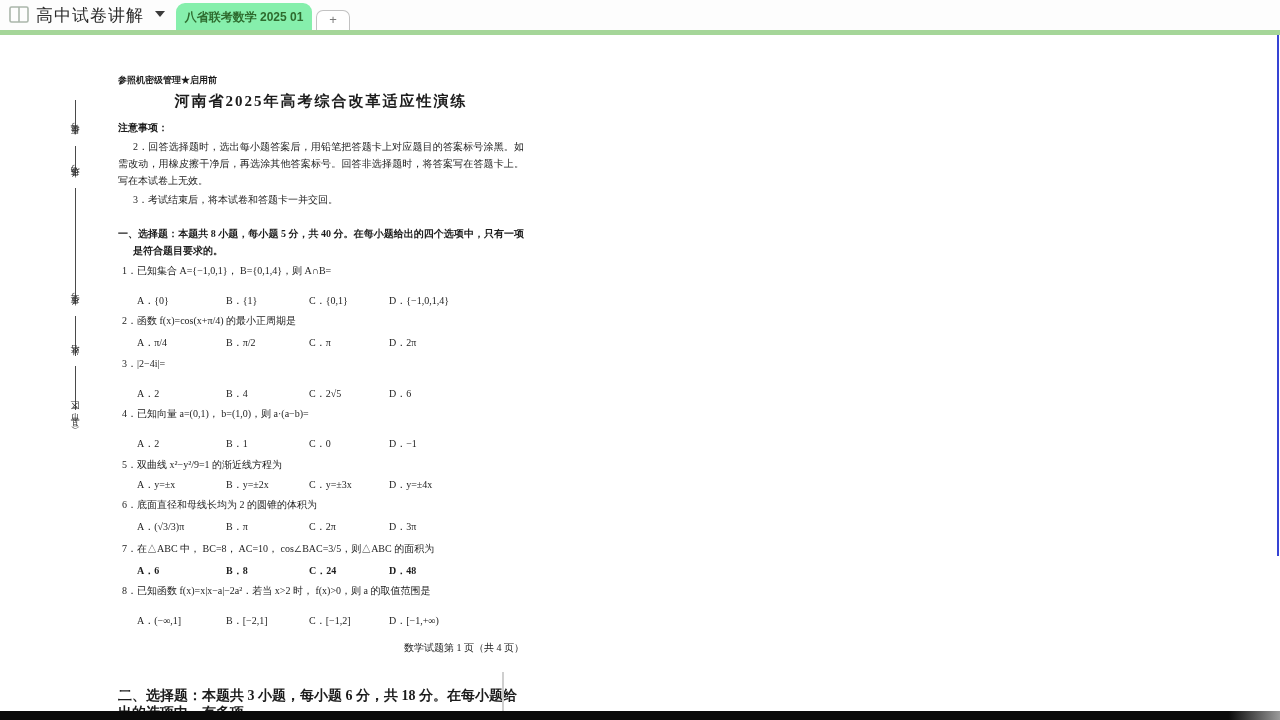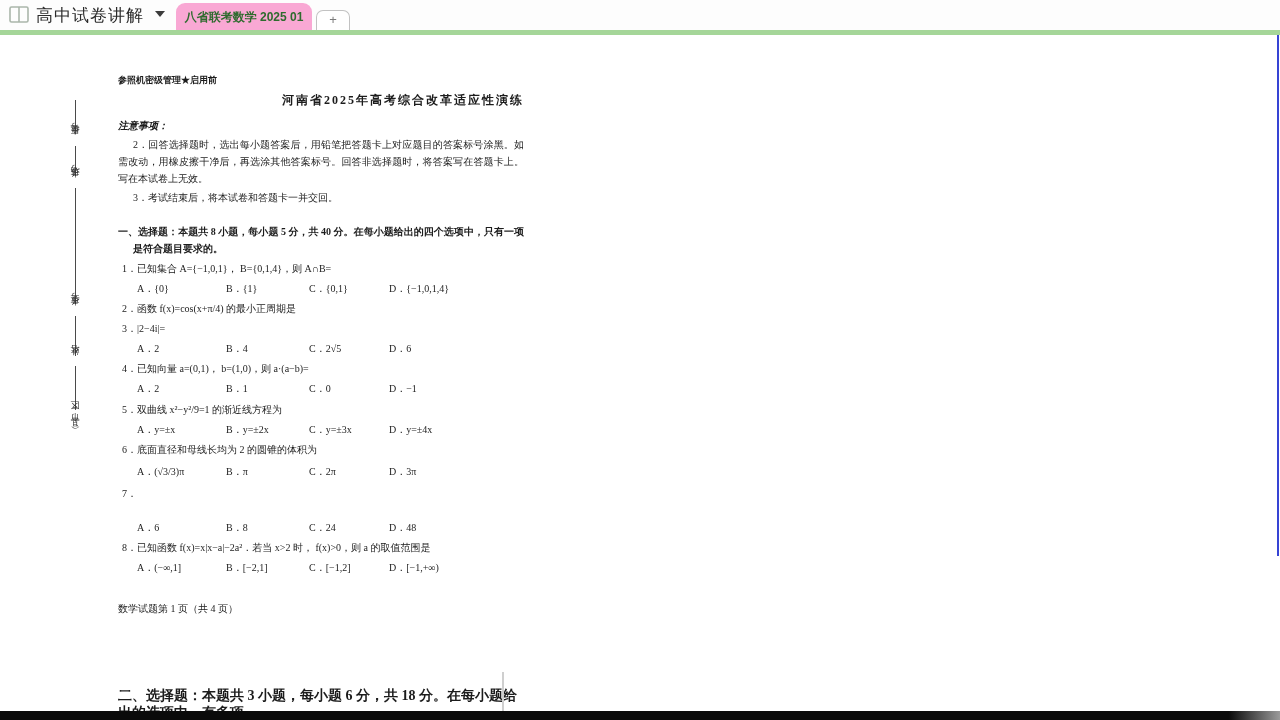--- a/index.html
+++ b/index.html
@@ -8,21 +8,21 @@
 
   
   .titlebar { position:absolute; left:0; top:0; width:1280px; height:30px; background:#fdfdfd; }
   .book-icon { position:absolute; left:9px; top:6px; width:20px; height:17px; }
   .app-title { position:absolute; left:36px; top:4px; font-size:17px; color:#2b2b2b;
                font-family:"Liberation Sans", sans-serif; letter-spacing:1px; }
   .caret { position:absolute; left:155px; top:11px; width:0; height:0;
            border-left:5px solid transparent; border-right:5px solid transparent;
            border-top:6px solid #3c3c3c; }
   .tab { position:absolute; left:176px; top:3px; width:136px; height:27px;
-         background:#f9a8d4; border-radius:9px 9px 0 0; text-align:center;
+         background:#86efac; border-radius:9px 9px 0 0; text-align:center;
          font-size:12px; font-weight:bold; color:#2e6b2e; line-height:28px; }
   .newtab { position:absolute; left:316px; top:10px; width:34px; height:20px;
             background:#fff; border:1px solid #c2c2c2; border-bottom:none;
             border-radius:7px 7px 0 0; text-align:center; color:#7a7a7a;
             font-size:13px; line-height:18px; }
   .greenline { position:absolute; left:0; top:30px; width:1280px; height:5px; background:#a5d699; }
 
   
   .blue-edge  { position:absolute; right:1px; top:35px; width:2px; height:521px; background:#3644d4; }
   .p2-margin  { position:absolute; left:502px; top:672px; width:2px; height:39px; background:#cfcfcf; }
@@ -35,34 +35,34 @@
   .seal .seg { width:0; border-left:1px solid #4a4a4a; }
   .seal .lbl { writing-mode:vertical-rl; transform:rotate(180deg);
                font-size:9px; color:#333; letter-spacing:2px; padding:3px 0;
                font-family:"Liberation Serif", serif; white-space:nowrap; }
 
   
   .paper { position:absolute; left:118px; top:74px; width:406px; color:#1c1c1c;
            font-family:"Liberation Serif", serif; font-size:10px; }
   .b { font-weight:bold; }
   .cls { font-size:9px; margin-bottom:5px; }
-  .ptitle { font-size:12px; text-align:right; margin:3px 0 10px 0; letter-spacing:2px; }
+  .ptitle { font-size:15px; text-align:center; margin:3px 0 10px 0; letter-spacing:2px; }
   .subject { font-size:15px; text-align:center; margin-bottom:4px; }
-  .notes-title { font-size:10px; margin-bottom:3px;font-style:italic; }
+  .notes-title { font-size:10px; margin-bottom:3px; }
   .note { line-height:17px; text-indent:15px; text-align:justify; }
   .note + .note { margin-top:2px; }
   .sec { margin-top:17px; line-height:17px; text-align:justify;
          padding-left:15px; text-indent:-15px; }
   .qwrap { margin-top:4px; }
   .q { margin-bottom:4px; }
   .q-stem-row { display:flex; line-height:16px; padding-left:4px; }
   .q-num { width:15px; flex:0 0 15px; }
   .q-opts { display:grid; grid-template-columns:89px 83px 80px auto;
-            margin-left:19px; line-height:16px; margin-top:4px; }
-  .footer { text-align:left; margin-top:26px; font-size:10px; }
+            margin-left:19px; line-height:16px; margin-top:14px; }
+  .footer { text-align:right; margin-top:12px; font-size:10px; }
 
   
   .page2 { position:absolute; left:118px; top:687px; width:406px; color:#1c1c1c;
            font-family:"Liberation Serif", serif; font-size:14px; line-height:17px; }
   .page2 .l2 { padding-left:15px; }
 </style>
 </head>
 <body>
 
 <div class="titlebar">
@@ -111,20 +111,26 @@
         <span>C．{0,1}</span>
         <span>D．{−1,0,1,4}</span>
       </div>
     </div>
 
     <div class="q">
       <div class="q-stem-row">
           <span class="q-num">2．</span>
           <span>函数 f(x)=cos(x+π/4) 的最小正周期是</span>
         </div>
+      <div class="q-opts" style="margin-top:6px; margin-bottom:5px;">
+        <span>A．π/4</span>
+        <span>B．π/2</span>
+        <span>C．π</span>
+        <span>D．2π</span>
+      </div>
     </div>
 
     <div class="q">
       <div class="q-stem-row">
           <span class="q-num">3．</span>
           <span>|2−4i|=</span>
         </div>
       <div class="q-opts">
         <span>A．2</span>
         <span>B．4</span>
@@ -168,22 +174,23 @@
         <span>A．(√3/3)π</span>
         <span>B．π</span>
         <span>C．2π</span>
         <span>D．3π</span>
       </div>
     </div>
 
     <div class="q">
       <div class="q-stem-row" style="margin-top:4px;">
           <span class="q-num">7．</span>
-        </div>
-      <div class="q-opts" style="margin-top:18px; margin-bottom:4px;">
+          <span>在△ABC 中， BC=8， AC=10， cos∠BAC=3/5，则△ABC 的面积为</span>
+        </div>
+      <div class="q-opts" style="margin-top:6px; margin-bottom:4px;font-weight:bold;">
         <span>A．6</span>
         <span>B．8</span>
         <span>C．24</span>
         <span>D．48</span>
       </div>
     </div>
 
     <div class="q">
       <div class="q-stem-row">
           <span class="q-num">8．</span>

